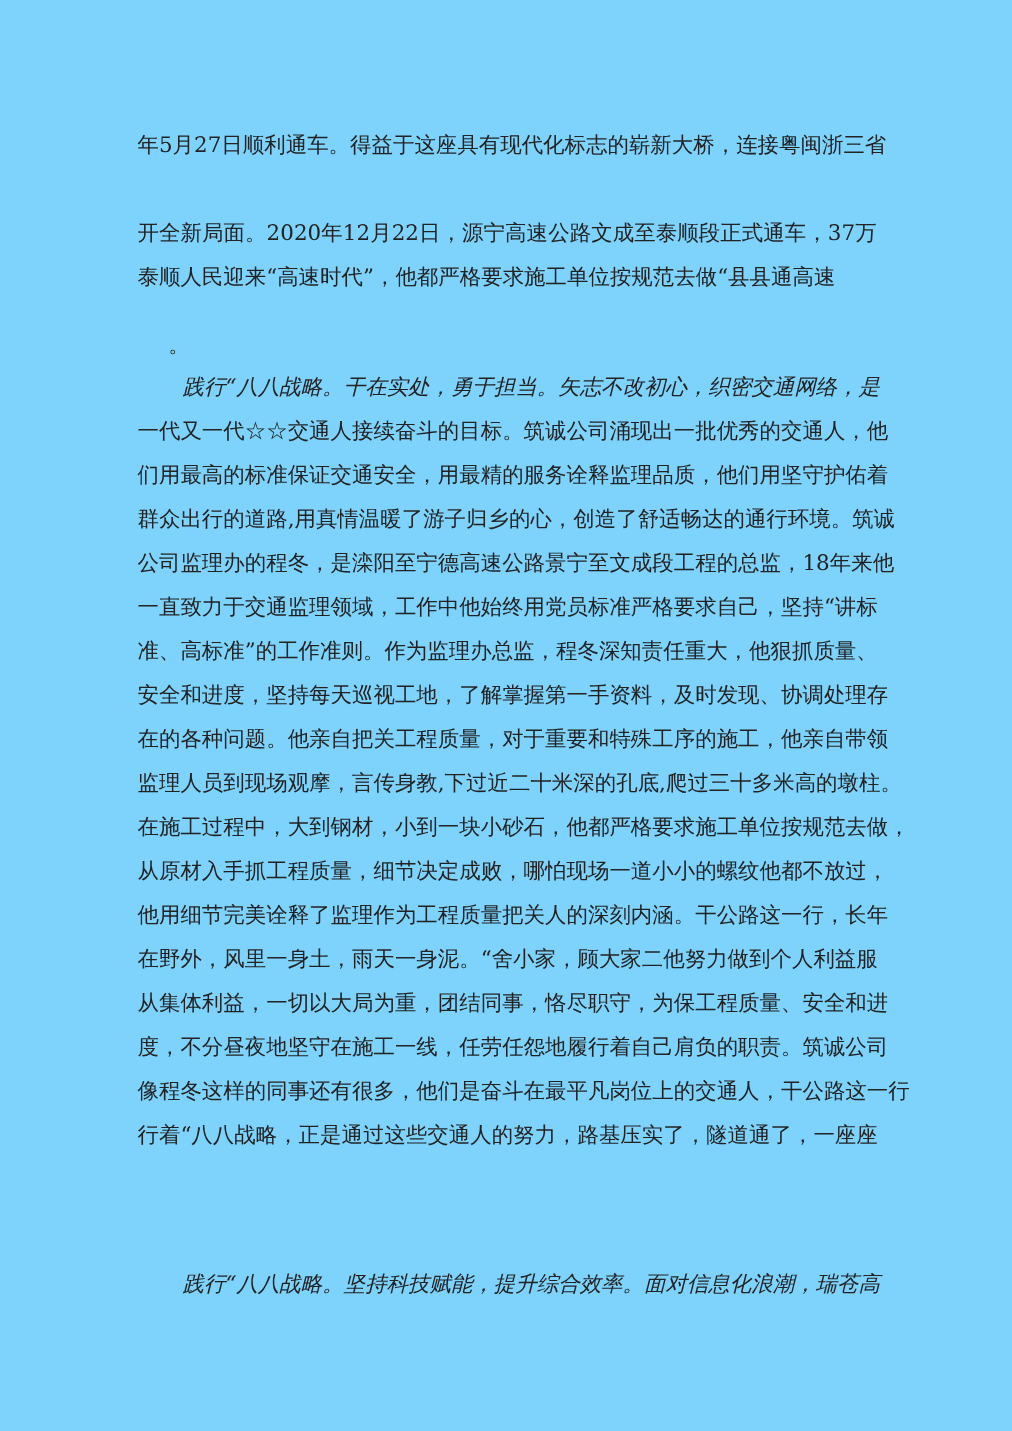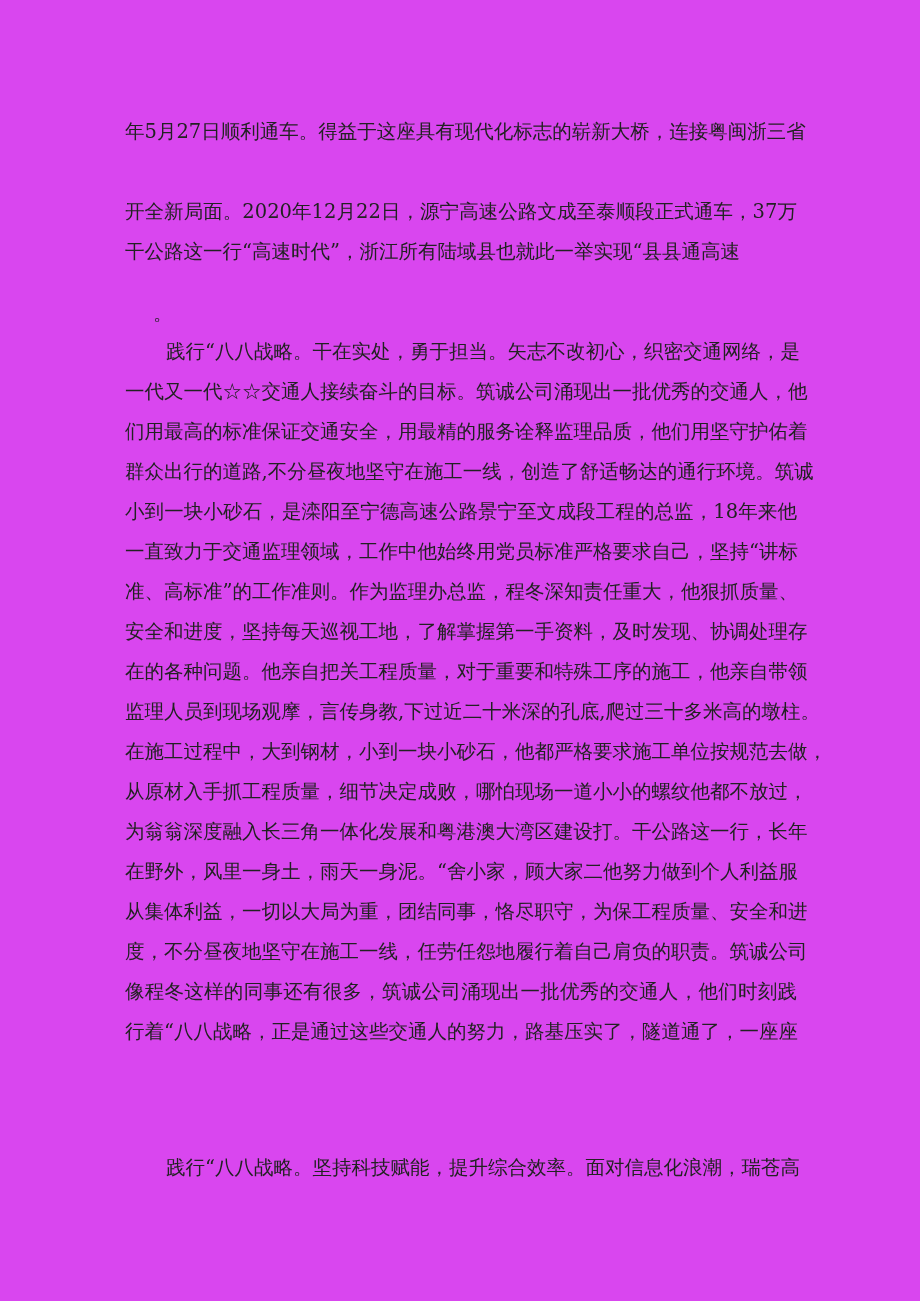--- a/index.html
+++ b/index.html
@@ -1,61 +1,61 @@
 <!DOCTYPE html>
 <html><head>
 <meta charset="utf-8">
 <style>
   html, body { margin: 0; padding: 0; background: #ffffff; }
   body { width: 920px; height: 1301px; position: relative; overflow: hidden; }
   .page {
     position: absolute; left: 0; top: 0; width: 920px; height: 1301px;
-    background: #d946ef;
+    background: #7dd3fc;
   }
   .line {
     position: absolute;
     left: 125px;
     width: 672px;
     font-family: "DejaVu Serif", "Liberation Serif", serif;
     font-size: 19.5px;
     line-height: 24px;
     color: #222222;
     white-space: nowrap;
     text-align: justify;
     text-align-last: justify;
     letter-spacing: 0px;
   }
   .line.last { text-align-last: left; }
-  .line.indent { left: 166px; width: 631px; }
+  .line.indent { left: 166px; width: 631px; font-style: italic; }
   .line.dot { left: 153px; width: 40px; text-align-last: left; }
 </style>
 </head>
 <body>
 
 <div class="page">
 
   <div class="line" style="top:120px">年5月27日顺利通车。得益于这座具有现代化标志的崭新大桥，连接粤闽浙三省</div>
   <div class="line" style="top:200px">开全新局面。2020年12月22日，源宁高速公路文成至泰顺段正式通车，37万</div>
-  <div class="line last" style="top:240px">干公路这一行“高速时代”，浙江所有陆域县也就此一举实现“县县通高速</div>
+  <div class="line last" style="top:240px">泰顺人民迎来“高速时代”，他都严格要求施工单位按规范去做“县县通高速</div>
   <div class="line dot" style="top:302px">。</div>
 
   <div class="line indent" style="top:340px">践行“八八战略。干在实处，勇于担当。矢志不改初心，织密交通网络，是</div>
   <div class="line" style="top:380px">一代又一代☆☆交通人接续奋斗的目标。筑诚公司涌现出一批优秀的交通人，他</div>
   <div class="line" style="top:420px">们用最高的标准保证交通安全，用最精的服务诠释监理品质，他们用坚守护佑着</div>
-  <div class="line" style="top:460px">群众出行的道路,不分昼夜地坚守在施工一线，创造了舒适畅达的通行环境。筑诚</div>
-  <div class="line" style="top:500px">小到一块小砂石，是滦阳至宁德高速公路景宁至文成段工程的总监，18年来他</div>
+  <div class="line" style="top:460px">群众出行的道路,用真情温暖了游子归乡的心，创造了舒适畅达的通行环境。筑诚</div>
+  <div class="line" style="top:500px">公司监理办的程冬，是滦阳至宁德高速公路景宁至文成段工程的总监，18年来他</div>
   <div class="line" style="top:540px">一直致力于交通监理领域，工作中他始终用党员标准严格要求自己，坚持“讲标</div>
   <div class="line" style="top:580px">准、高标准”的工作准则。作为监理办总监，程冬深知责任重大，他狠抓质量、</div>
   <div class="line" style="top:620px">安全和进度，坚持每天巡视工地，了解掌握第一手资料，及时发现、协调处理存</div>
   <div class="line" style="top:660px">在的各种问题。他亲自把关工程质量，对于重要和特殊工序的施工，他亲自带领</div>
   <div class="line" style="top:700px">监理人员到现场观摩，言传身教,下过近二十米深的孔底,爬过三十多米高的墩柱。</div>
   <div class="line" style="top:740px">在施工过程中，大到钢材，小到一块小砂石，他都严格要求施工单位按规范去做，</div>
   <div class="line" style="top:780px">从原材入手抓工程质量，细节决定成败，哪怕现场一道小小的螺纹他都不放过，</div>
-  <div class="line" style="top:820px">为翁翁深度融入长三角一体化发展和粤港澳大湾区建设打。干公路这一行，长年</div>
+  <div class="line" style="top:820px">他用细节完美诠释了监理作为工程质量把关人的深刻内涵。干公路这一行，长年</div>
   <div class="line" style="top:860px">在野外，风里一身土，雨天一身泥。“舍小家，顾大家二他努力做到个人利益服</div>
   <div class="line" style="top:900px">从集体利益，一切以大局为重，团结同事，恪尽职守，为保工程质量、安全和进</div>
   <div class="line" style="top:940px">度，不分昼夜地坚守在施工一线，任劳任怨地履行着自己肩负的职责。筑诚公司</div>
-  <div class="line" style="top:980px">像程冬这样的同事还有很多，筑诚公司涌现出一批优秀的交通人，他们时刻践</div>
+  <div class="line" style="top:980px">像程冬这样的同事还有很多，他们是奋斗在最平凡岗位上的交通人，干公路这一行</div>
   <div class="line" style="top:1020px">行着“八八战略，正是通过这些交通人的努力，路基压实了，隧道通了，一座座</div>
 
   <div class="line indent" style="top:1156px">践行“八八战略。坚持科技赋能，提升综合效率。面对信息化浪潮，瑞苍高</div>
 
 </div>
 
 </body></html>

